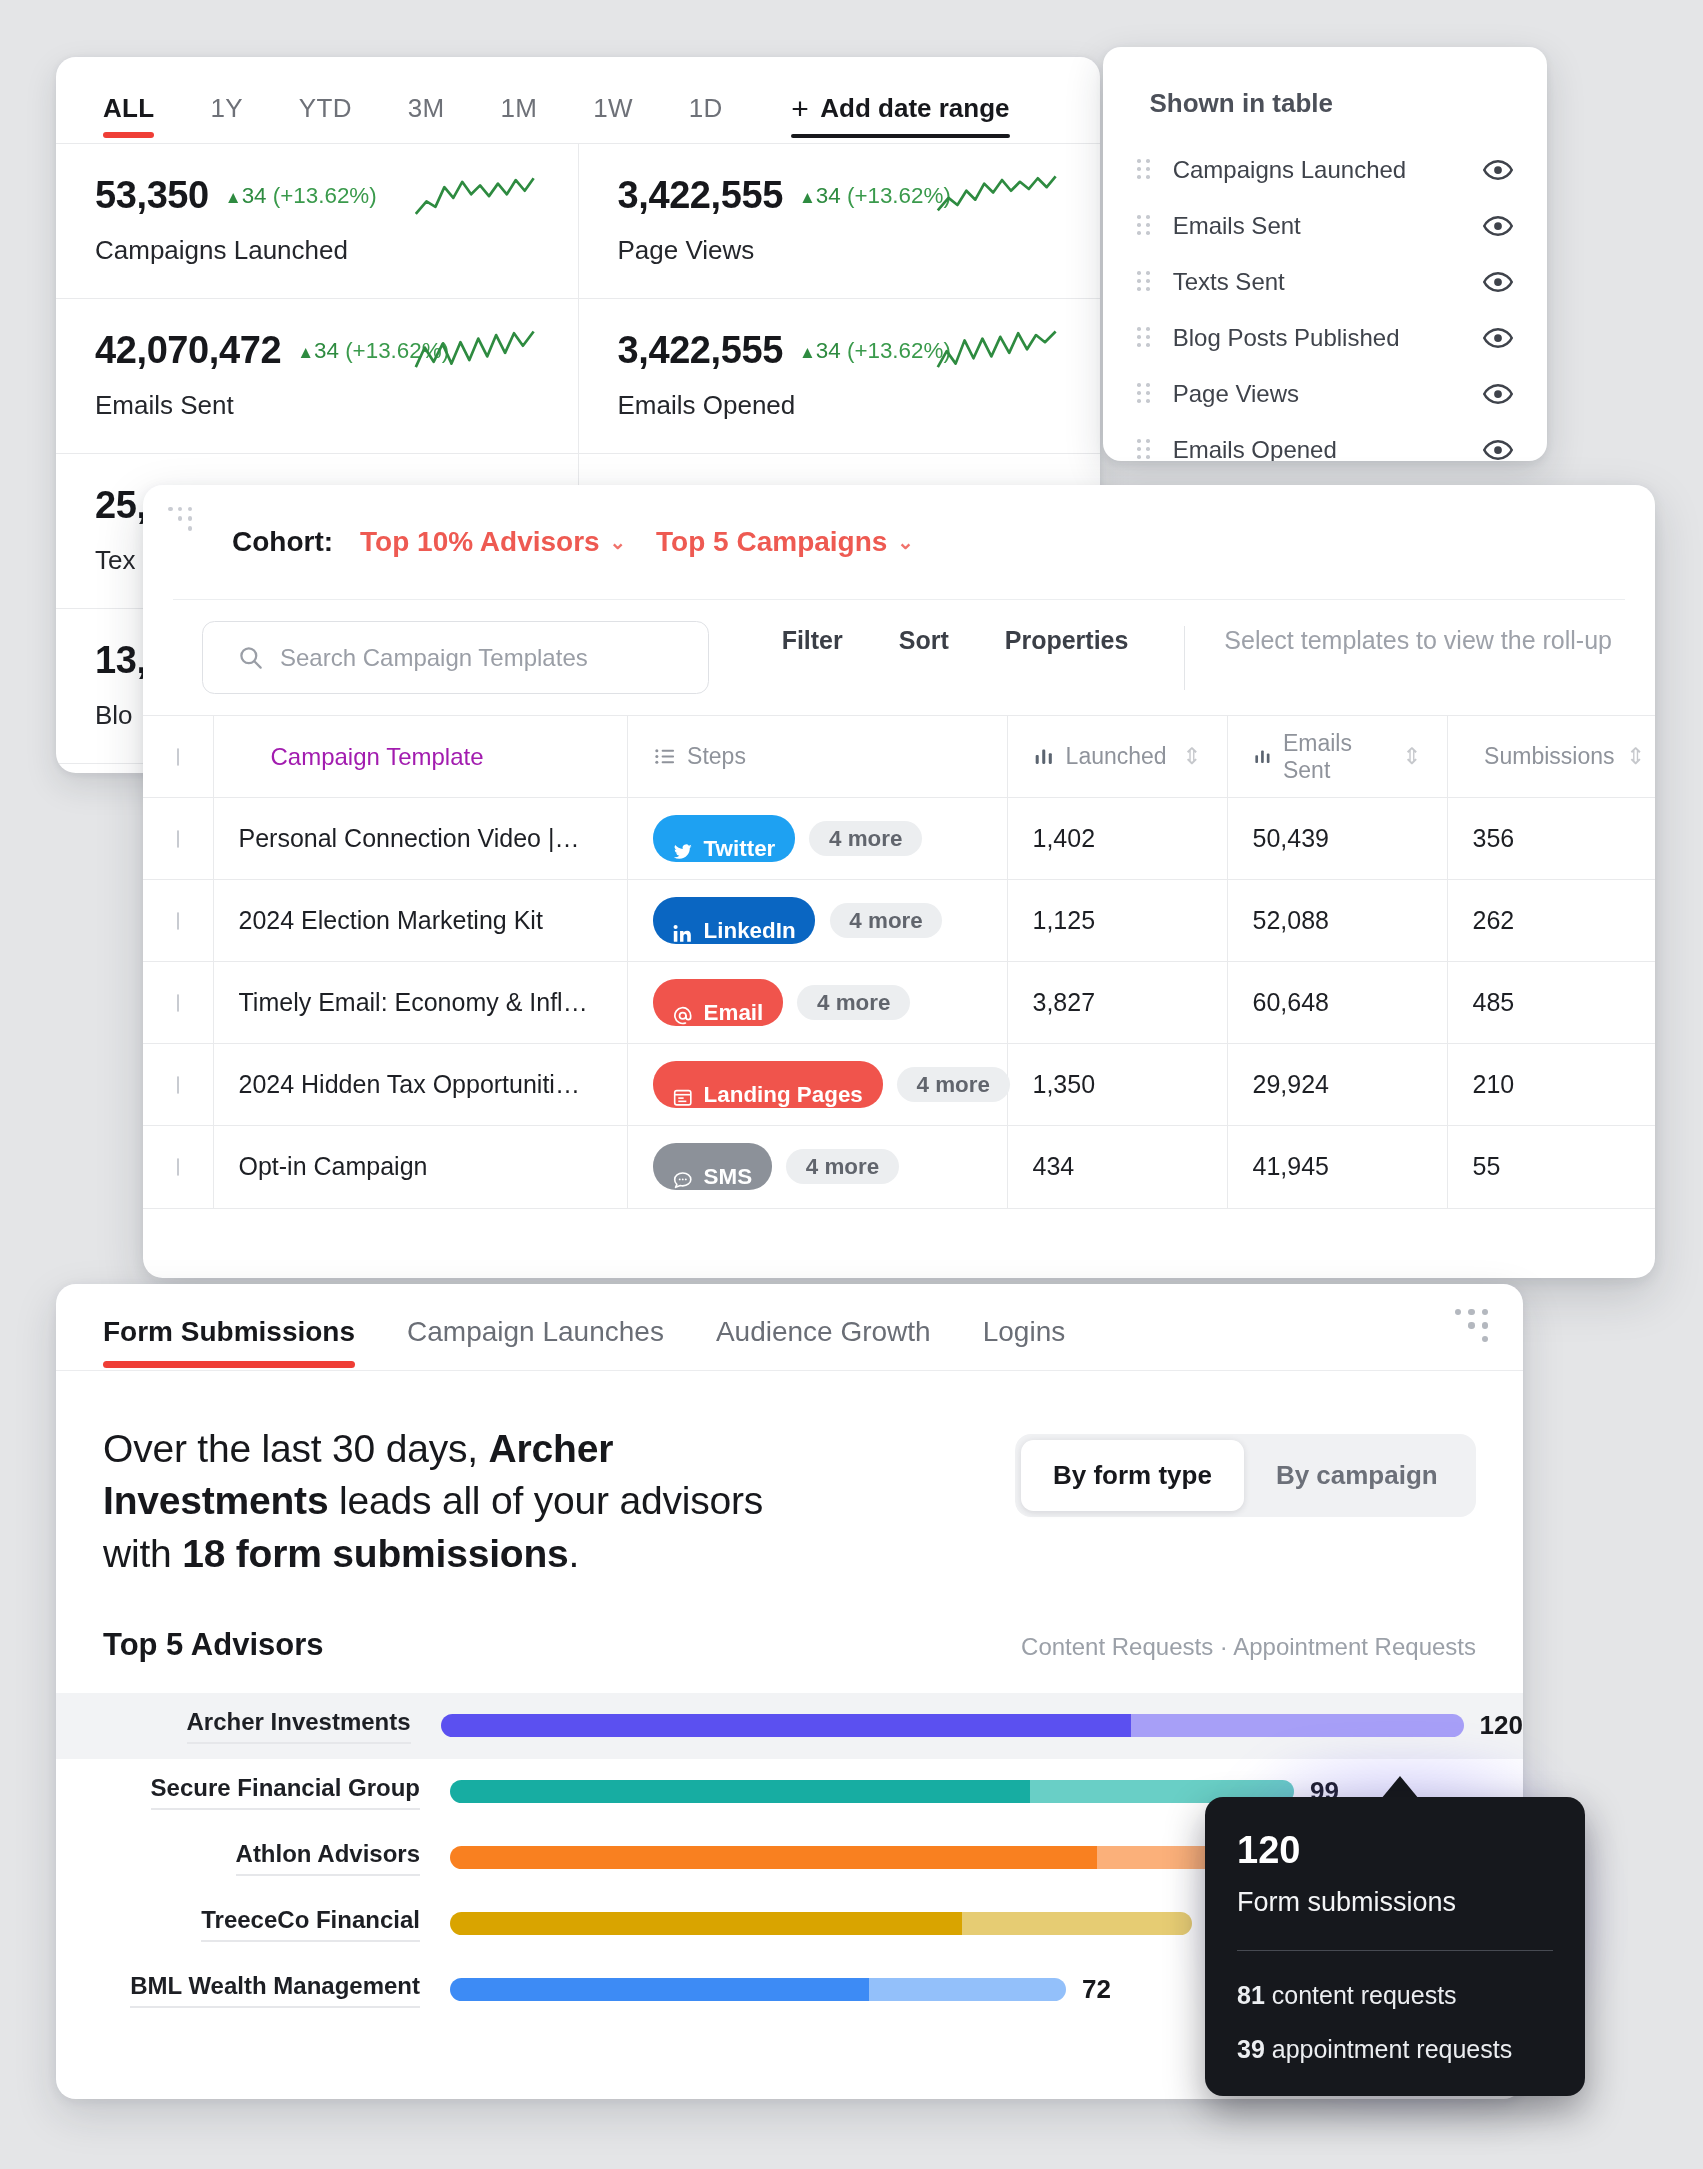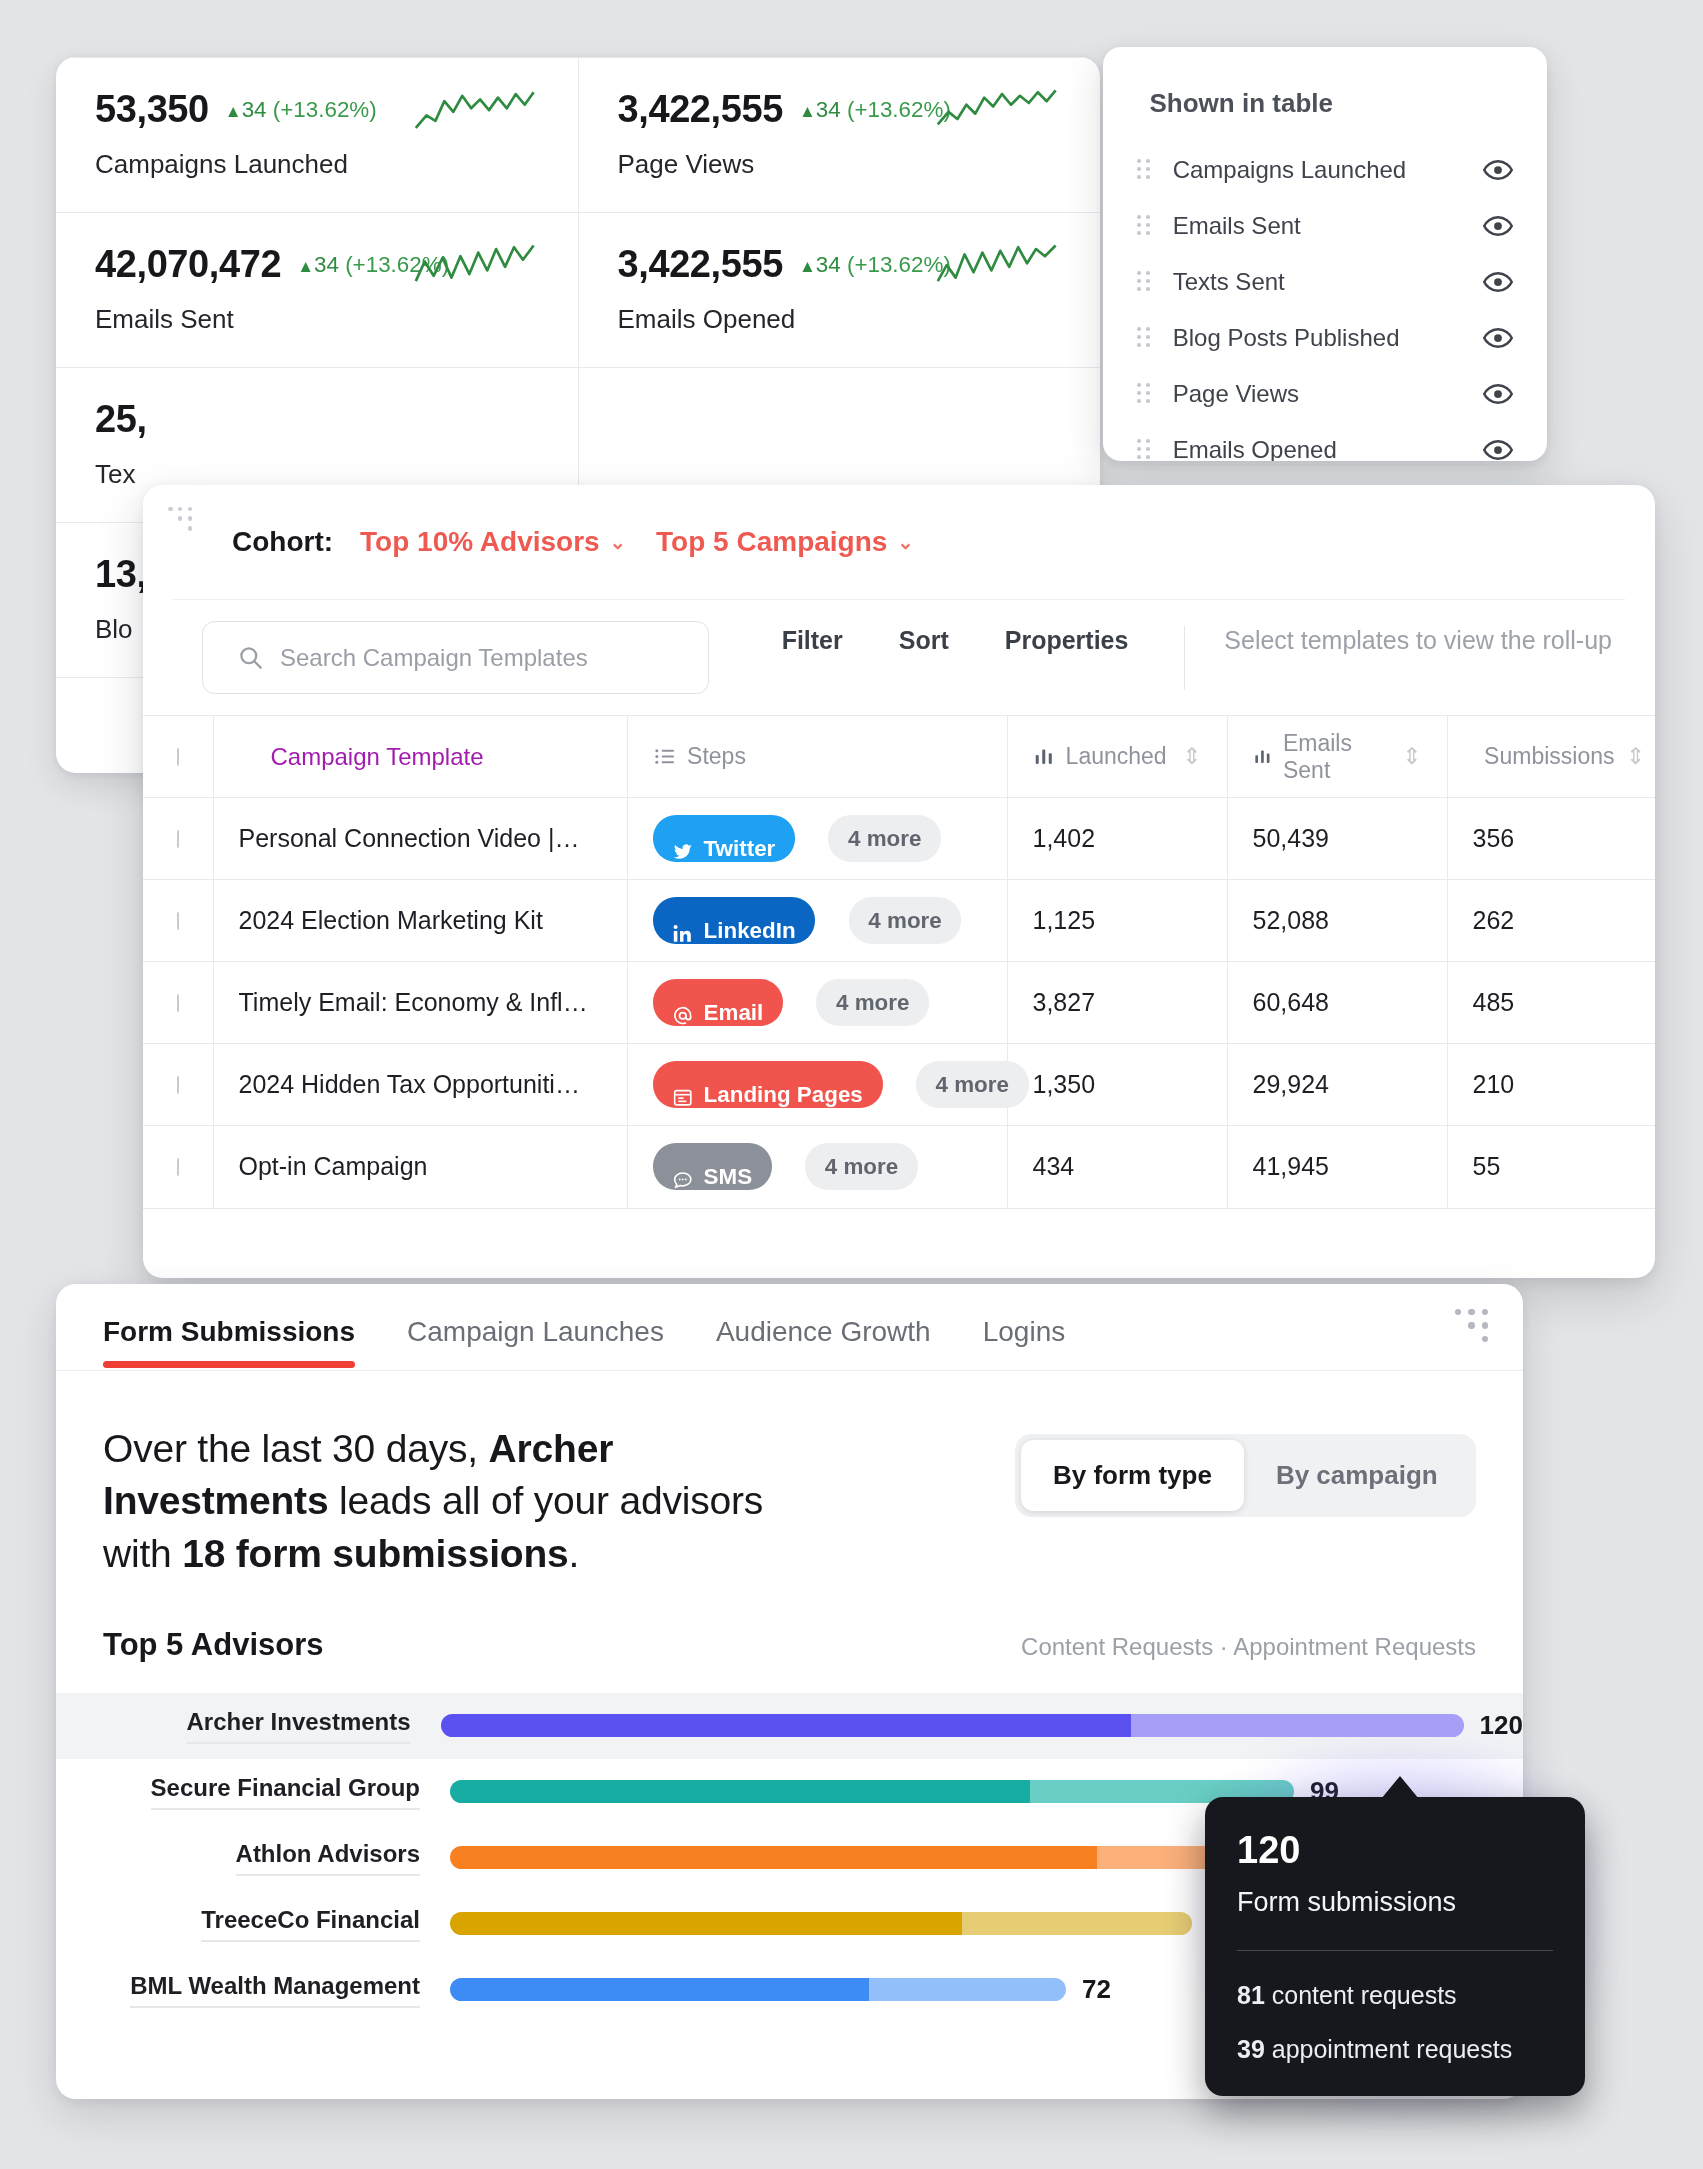--- a/index.html
+++ b/index.html
@@ -143,23 +143,23 @@
   .sortarrow { margin-left: auto; opacity: .5; }
   .cellname { font-size: 25px; color: #1d1f24; white-space: nowrap; overflow: hidden; text-overflow: ellipsis; display: block; }
   .cellnum { font-size: 25px; color: #1d1f24; }
   .steps-wrap { display: flex; align-items: center; gap: 14.3px; }
   .chip {
     display: inline-flex; align-items: flex-end; gap: 9.9px;
     height: 47px; padding: 0 19.7px; border-radius: 23px;
     font-size: 22.4px; font-weight: 600; color: #fff; white-space: nowrap;
   }
   .chip-more {
-    display: inline-flex; align-items: center; height: 47px; padding: 0 19.7px;
+    display: inline-flex; align-items: center; height: 35px; padding: 0 19.7px;
     border-radius: 23px; background: #eceef0; color: #61656d;
-    font-size: 22.4px; font-weight: 600; white-space: nowrap; margin-left: 19px;
+    font-size: 22.4px; font-weight: 600; white-space: nowrap;
   }
   .tbl-tail { height: 61px; border-top: 0.9px solid #e9eaec; }
 
   
   .insights {
     position: absolute; left: 56px; top: 1284px;
     width: 1467px; height: 815px;
     background: #fff; border-radius: 19.7px;
     box-shadow: 0 16px 43px rgba(30,35,50,.15), 0 2.7px 10.7px rgba(30,35,50,.07);
     overflow: hidden;
@@ -246,20 +246,33 @@
   .tt-rule { height: 0.9px; background: #474a52; margin: 32px 0 30px 0; }
   .tt-line { font-size: 25px; color: #eceef1; margin-bottom: 25px; }
   .tt-line b { font-weight: 700; }
 </style>
 </head>
 <body>
 
 <div class="stage">
 
   <div class="metrics-card">
+    <div class="range-tabs">
+      <div class="range-tab active">ALL</div>
+      <div class="range-tab">1Y</div>
+      <div class="range-tab">YTD</div>
+      <div class="range-tab">3M</div>
+      <div class="range-tab">1M</div>
+      <div class="range-tab">1W</div>
+      <div class="range-tab">1D</div>
+      <div class="add-range">
+        <span class="plus">+</span>
+        <span>Add date range</span>
+      </div>
+    </div>
 
     <div class="mgrid">
       <div class="mrow">
         <div class="mcell">
           <div class="mtop">
             <span class="mval">53,350</span>
             <span class="mdelta"><span class="tri">▲</span><span>34</span> <span class="pct">(+13.62%)</span></span>
           </div>
           <div class="mlabel">Campaigns Launched</div>
           <svg class="spark" width="125" height="52" viewBox="0 0 140 58">

